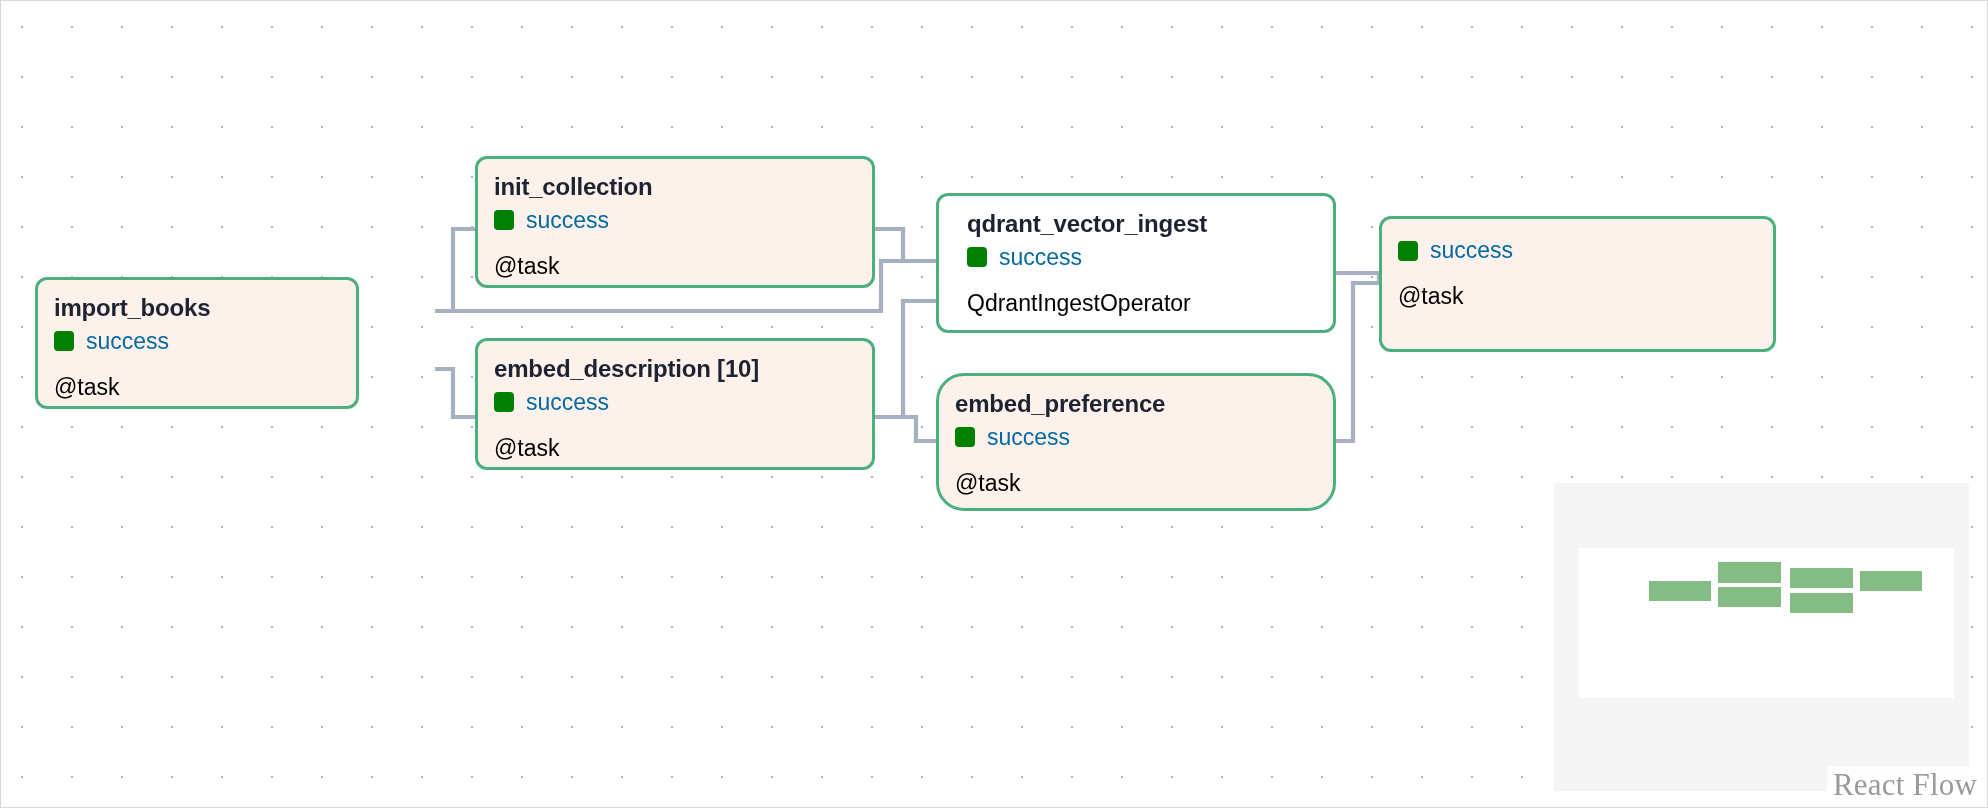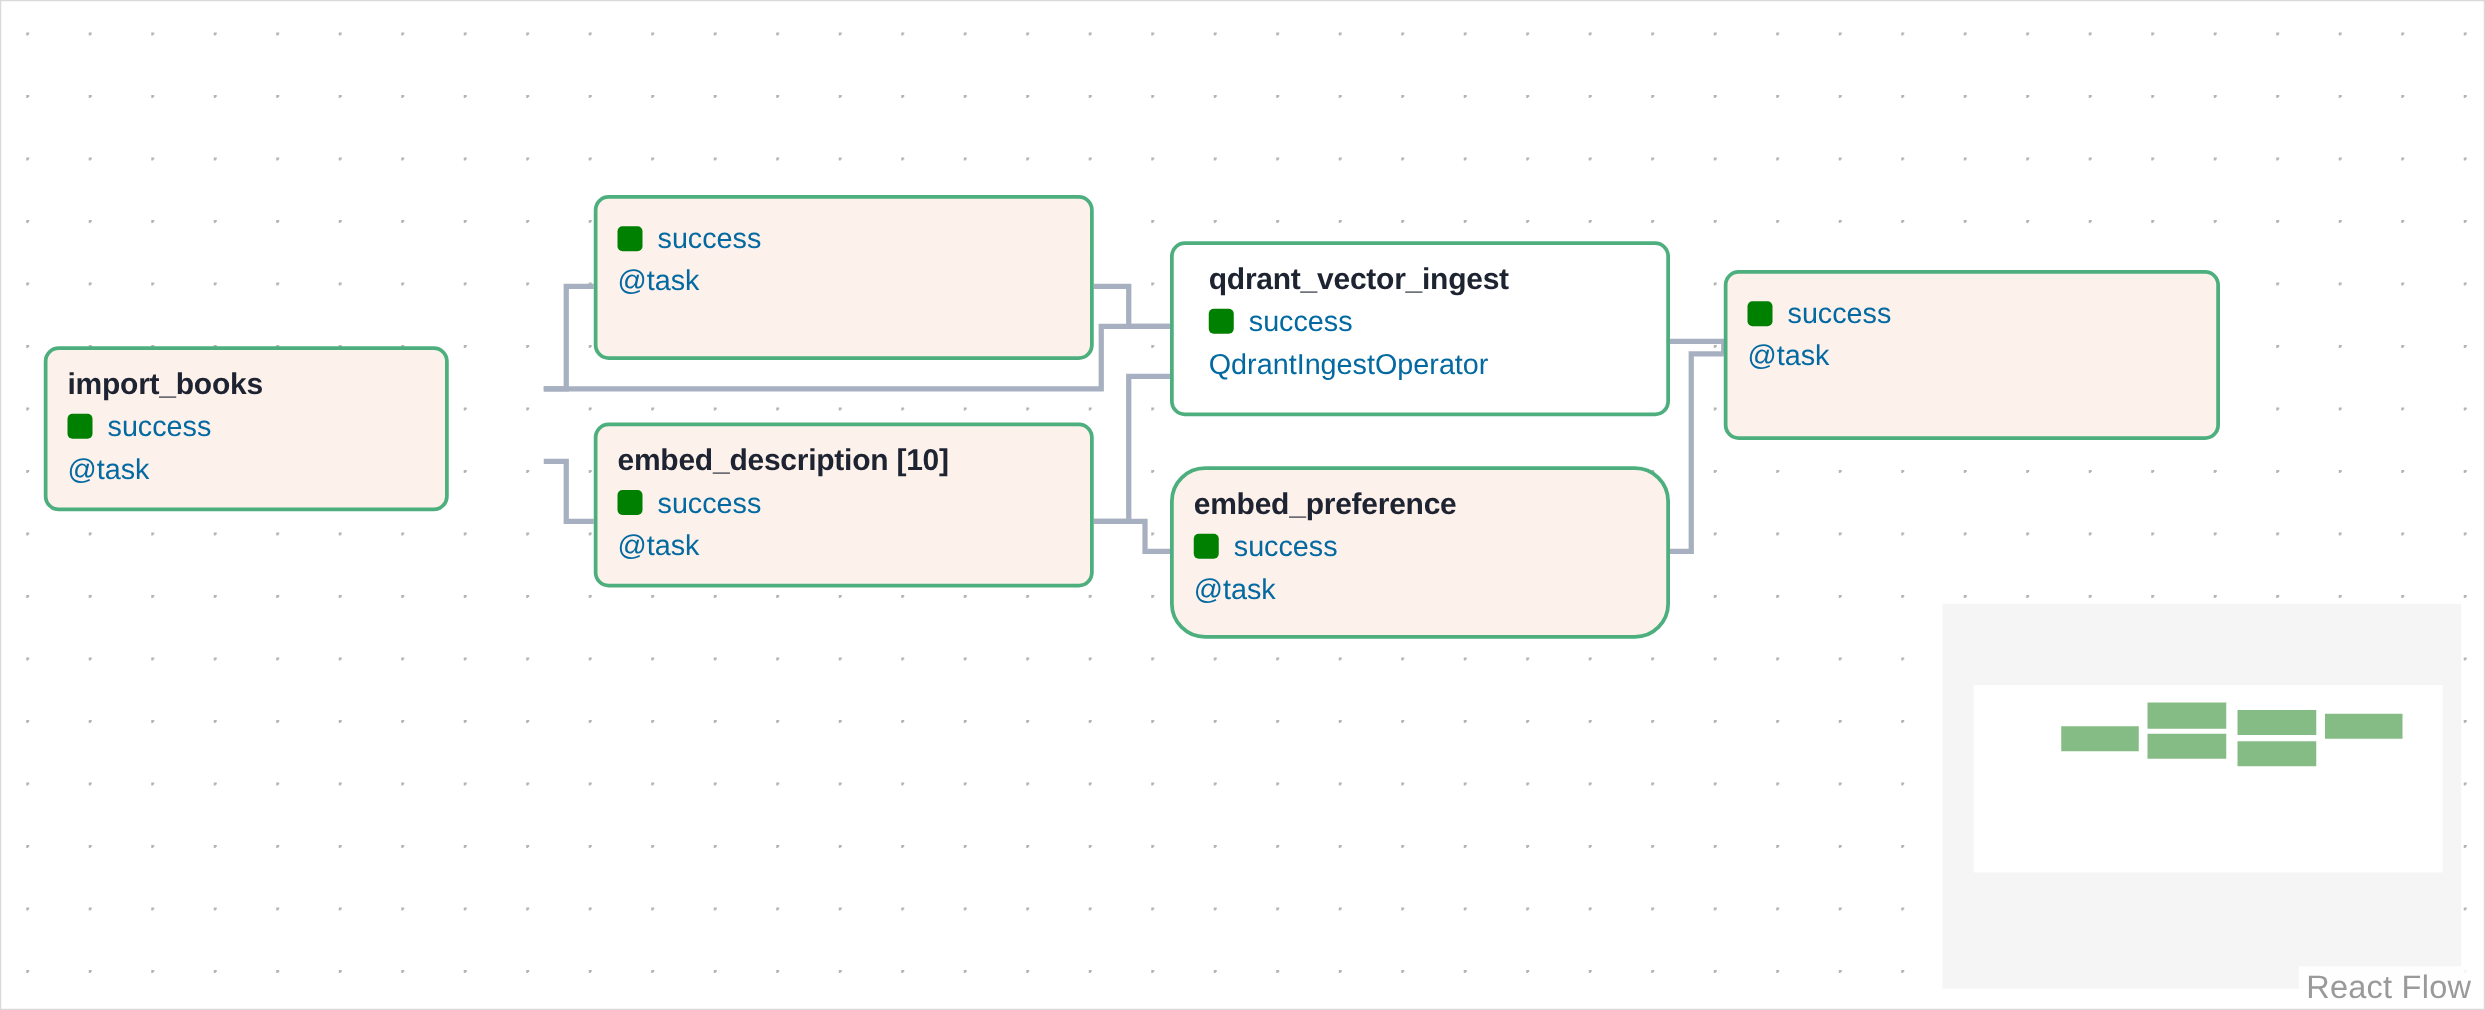--- a/index.html
+++ b/index.html
@@ -73,22 +73,22 @@
     flex: 0 0 auto;
   }
   .state-label {
     font-size: 23px;
     color: #0369a1;
     line-height: 1;
     white-space: nowrap;
   }
   .node-op {
     font-size: 23px;
-    color: #0369a1;
-    margin-top: 7px;
+    color: #000000;
+    margin-top: 19px;
     line-height: 1.15;
     white-space: nowrap;
   }
 
   
   #minimap {
     position: absolute;
     background: #f5f5f5;
     overflow: hidden;
   }
@@ -99,26 +99,27 @@
   .mini-node {
     position: absolute;
     background: #85bc85;
   }
 
   
   #attribution {
     position: absolute;
     right: 4px;
     bottom: 2px;
-    font-size: 26px;
+    font-size: 31px;
     color: #9a9a9a;
     background: rgba(255,255,255,0.85);
     padding: 0 6px;
     line-height: 1.25;
     letter-spacing: 0.2px;
+    font-family: Liberation Serif, serif;
   }
 </style>
 </head>
 <body>
 
 <div id="canvas">
 
   <svg id="edges" viewBox="0 0 1988 808" preserveAspectRatio="none">
       <path d="M 434 310 L 452 310 L 452 228 L 474 228"></path>
       <path d="M 434 368 L 452 368 L 452 416 L 474 416"></path>
@@ -133,20 +134,21 @@
   <div id="nodes-layer">
       <div class="node" style="left: 34px; top: 276px; width: 324px; height: 132px;">
         <div class="node-title">import_books</div>
         <div class="node-state">
           <span class="state-swatch"></span>
           <span class="state-label">success</span>
         </div>
         <div class="node-op">@task</div>
       </div>
       <div class="node" style="left: 474px; top: 155px; width: 400px; height: 132px;">
+        <div class="node-title">init_collection</div>
         <div class="node-state">
           <span class="state-swatch"></span>
           <span class="state-label">success</span>
         </div>
         <div class="node-op">@task</div>
       </div>
       <div class="node" style="left: 474px; top: 337px; width: 400px; height: 132px;">
         <div class="node-title">embed_description [10]</div>
         <div class="node-state">
           <span class="state-swatch"></span>

